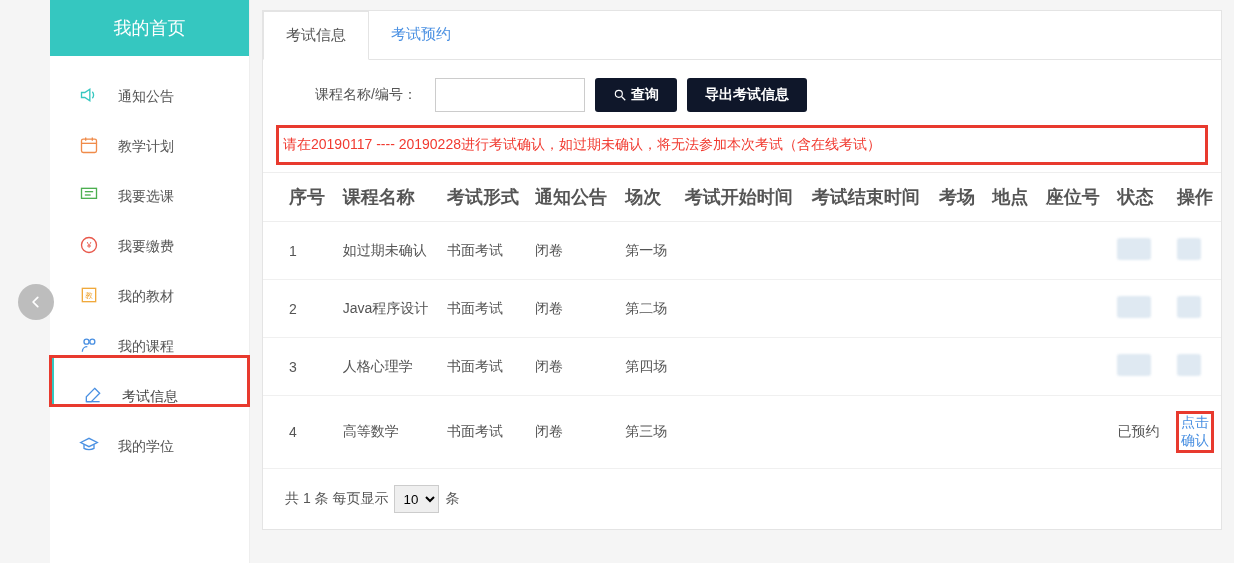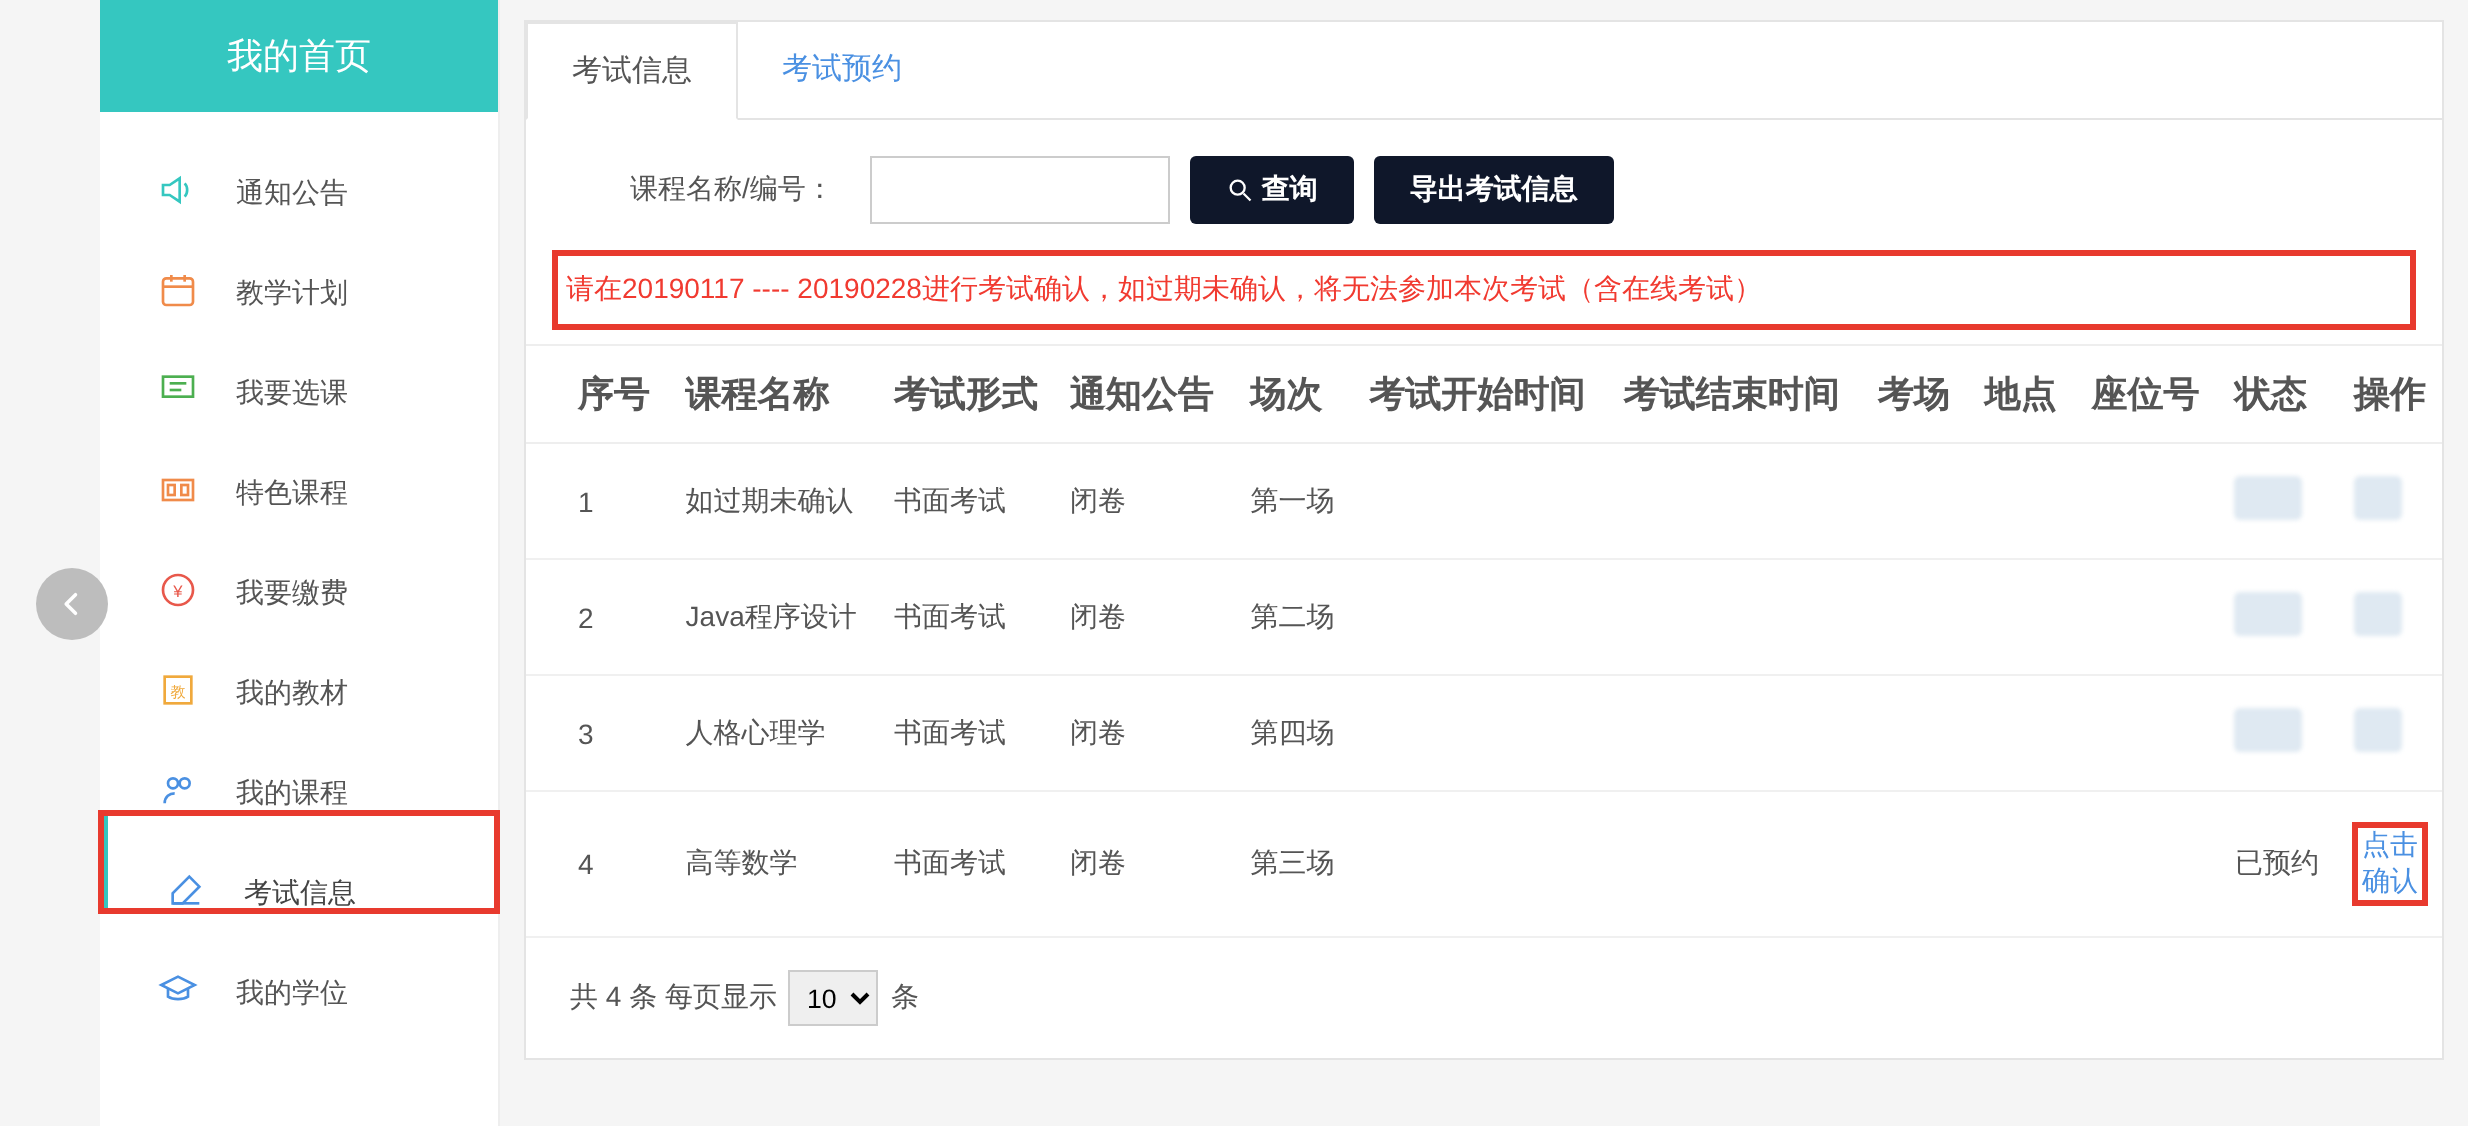--- a/index.html
+++ b/index.html
@@ -76,30 +76,20 @@
               <rect x="3" y="4" width="18" height="12" fill="none" stroke="#4caf50"></rect>
               <line x1="7" y1="8" x2="17" y2="8" stroke="#4caf50"></line>
               <line x1="7" y1="12" x2="14" y2="12" stroke="#4caf50"></line>
             </svg>
           </span>
           <span>我要选课</span>
         </div>
         <div class="nav-item">
           <span class="nav-ic">
             <svg viewBox="0 0 24 24">
-              <rect x="3" y="6" width="18" height="12" fill="none" stroke="#f08b4a"></rect>
-              <rect x="6" y="9" width="4" height="6" fill="none" stroke="#f08b4a"></rect>
-              <rect x="14" y="9" width="4" height="6" fill="none" stroke="#f08b4a"></rect>
-            </svg>
-          </span>
-          <span>特色课程</span>
-        </div>
-        <div class="nav-item">
-          <span class="nav-ic">
-            <svg viewBox="0 0 24 24">
               <circle cx="12" cy="12" r="9" fill="none" stroke="#e8584b"></circle>
               <text x="12" y="16" text-anchor="middle" font-size="10" fill="#e8584b">¥</text>
             </svg>
           </span>
           <span>我要缴费</span>
         </div>
         <div class="nav-item">
           <span class="nav-ic">
             <svg viewBox="0 0 24 24">
               <rect x="4" y="4" width="16" height="16" fill="none" stroke="#f0a93c"></rect>
@@ -233,21 +223,21 @@
               <td></td>
               <td></td>
               <td></td>
               <td>已预约</td>
               <td style="white-space: normal; width: 44px;"><span class="op-link hl">点击确认</span></td>
             </tr>
           </tbody>
       </table>
 
       <div class="pager">
-        <span>共 4 条 每页显示</span>
+        <span>共 1 条 每页显示</span>
         <select>
           <option>10</option>
         </select>
         <span>条</span>
       </div>
 
     </div>
   </main>
 </div>
 

